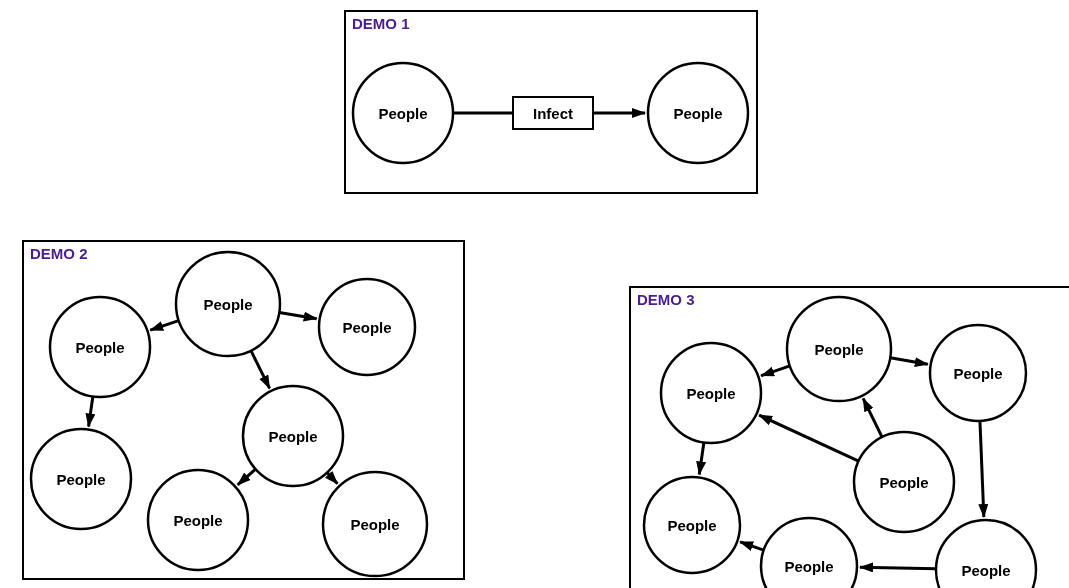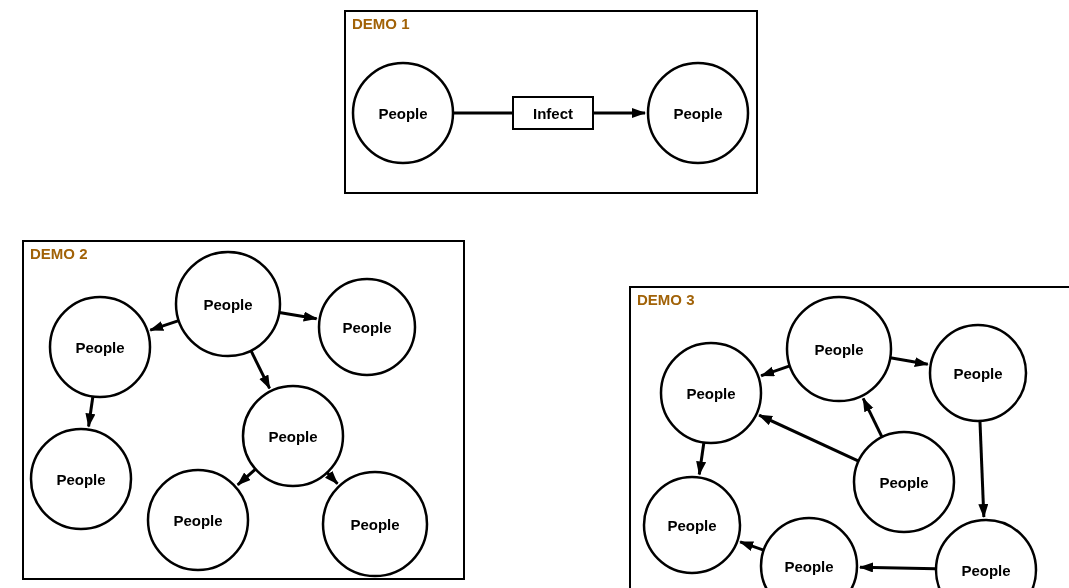--- a/index.html
+++ b/index.html
@@ -21,21 +21,21 @@
     border: 2px solid #000000;
     background: #ffffff;
     overflow: hidden;
   }
   .panel-title {
     position: absolute;
     top: 3px;
     left: 6px;
     font-weight: bold;
     font-size: 15px;
-    color: #a16207;
+    color: #4c1d95;
     z-index: 2;
   }
   .panel svg {
     position: absolute;
     top: 0;
     left: 0;
     z-index: 1;
   }
   .panel svg text {
     font-family: "Liberation Sans", sans-serif;

